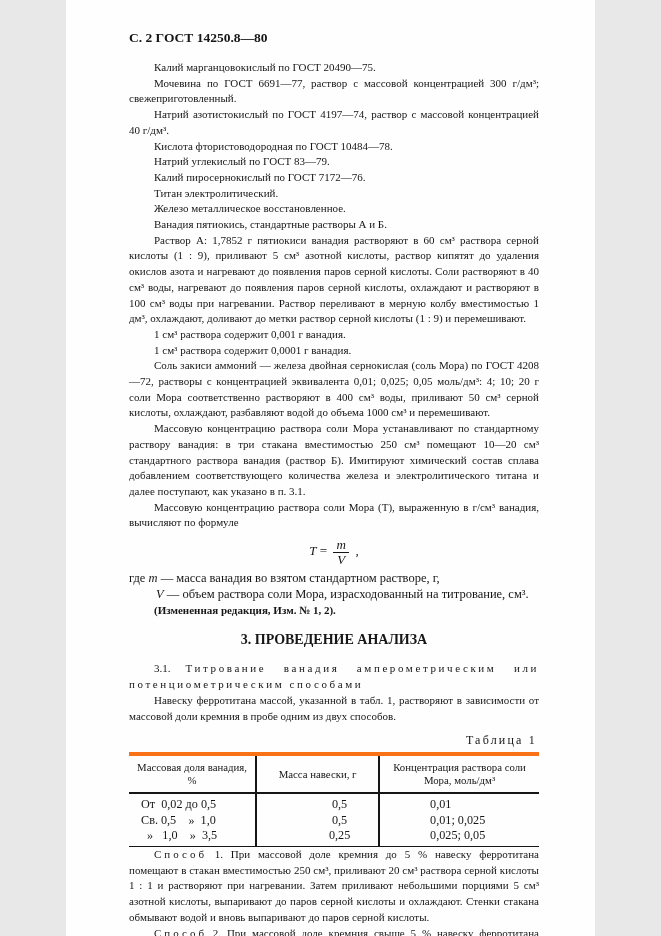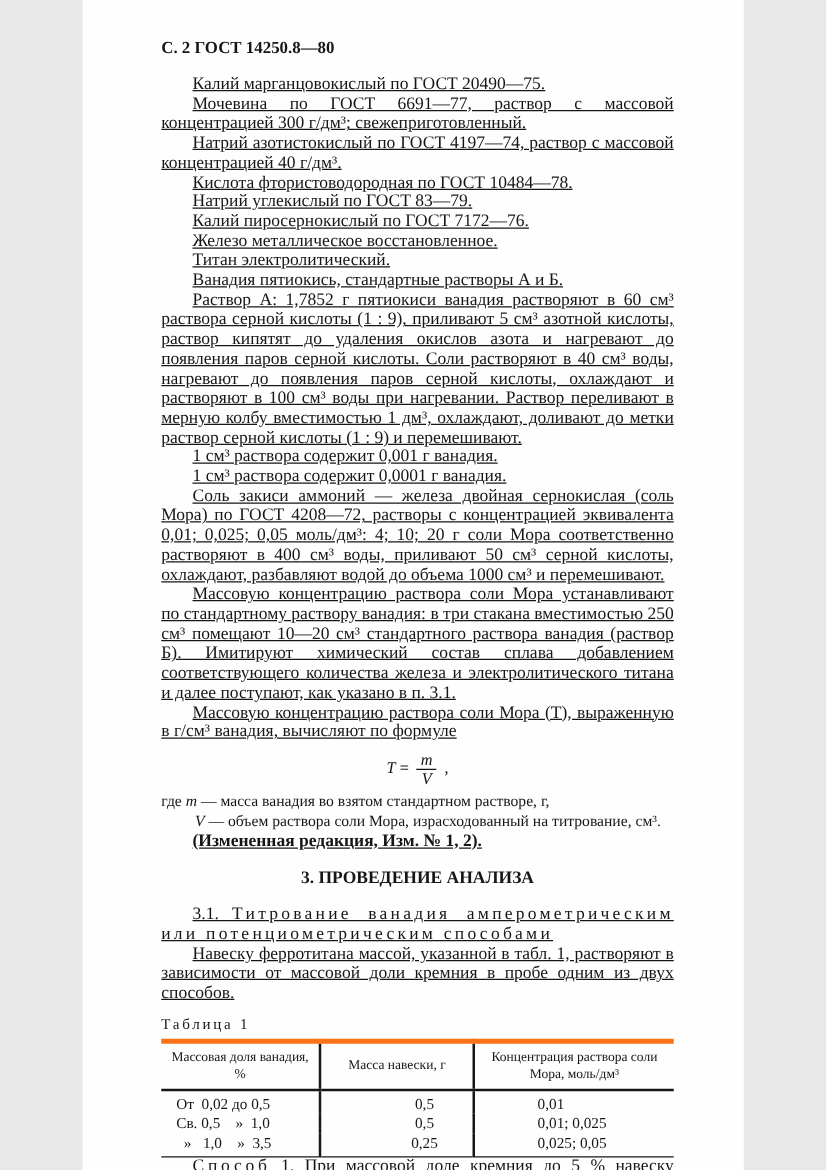--- a/index.html
+++ b/index.html
@@ -2,32 +2,32 @@
 <html lang="ru"><head>
 <meta charset="utf-8">
 <style>
   html,body{margin:0;padding:0;background:#e8e8e8;}
   .page{
     width:529px;height:936px;margin:0 auto;background:#fefefe;
     font-family:"Liberation Serif", serif;color:#161616;
     box-sizing:border-box;padding:30px 56px 10px 63px;overflow:hidden;
   }
   .doc-header{font-weight:bold;font-size:13.5px;margin:0 0 14px 0;}
-  p.body{margin:0;font-size:14px;line-height:15.7px;text-align:justify;text-indent:25px;text-decoration:underline;}
+  p.body{margin:0;font-size:11px;line-height:15.7px;text-align:justify;text-indent:25px;}
   .var{font-style:italic;}
   .formula-row{text-align:center;font-size:13px;margin:7px 0 5px 0;}
   .frac{display:inline-flex;flex-direction:column;align-items:center;vertical-align:middle;line-height:1.05;margin:0 3px;}
   .frac .den{border-top:1px solid #161616;padding:0 4px;}
   .legend{font-size:12.5px;line-height:15.7px;text-align:justify;}
   .legend .l2{padding-left:27px;}
   .amended{font-weight:bold;}
   .section-heading{text-align:center;font-weight:bold;font-size:14px;margin:14px 0 13px 0;}
   .clause-title{letter-spacing:2.6px;}
   .spaced{letter-spacing:3px;}
-  .table-label{font-size:12px;letter-spacing:2.2px;margin:9px 2px 4px 0;}
+  .table-label{text-align:right;font-size:12px;letter-spacing:2.2px;margin:9px 2px 4px 0;}
   table.gost{width:100%;border-collapse:collapse;border-top:4px solid #f97316;border-bottom:1.5px solid #161616;table-layout:fixed;}
   table.gost th{font-weight:normal;font-size:10.8px;line-height:13px;text-align:center;vertical-align:middle;
     padding:5px 8px;border-bottom:2.5px solid #161616;}
   table.gost td{font-size:12.2px;line-height:13.6px;padding:1px 4px;white-space:pre;overflow:hidden;}
   table.gost .c2,table.gost .c3{border-left:2px solid #161616;}
   table.gost td.c1{padding-left:12px;}
   table.gost td.c2{text-align:center;padding-left:48px;}
   table.gost td.c3{padding-left:50px;}
   table.gost tr.r-first td{padding-top:4px;}
   table.gost tr.r-last td{padding-bottom:3px;}
@@ -40,22 +40,22 @@
 <div class="page">
 
   <p class="doc-header">С. 2 ГОСТ 14250.8—80</p>
 
   <p class="body">Калий марганцовокислый по ГОСТ 20490—75.</p>
   <p class="body">Мочевина по ГОСТ 6691—77, раствор с массовой концентрацией 300 г/дм³; свежеприготовленный.</p>
   <p class="body">Натрий азотистокислый по ГОСТ 4197—74, раствор с массовой концентрацией 40 г/дм³.</p>
   <p class="body">Кислота фтористоводородная по ГОСТ 10484—78.</p>
   <p class="body">Натрий углекислый по ГОСТ 83—79.</p>
   <p class="body">Калий пиросернокислый по ГОСТ 7172—76.</p>
+  <p class="body">Титан электролитический.</p>
   <p class="body">Железо металлическое восстановленное.</p>
-  <p class="body">Титан электролитический.</p>
   <p class="body">Ванадия пятиокись, стандартные растворы А и Б.</p>
   <p class="body">Раствор А: 1,7852 г пятиокиси ванадия растворяют в 60 см³ раствора серной кислоты (1 : 9), приливают 5 см³ азотной кислоты, раствор кипятят до удаления окислов азота и нагревают до появления паров серной кислоты. Соли растворяют в 40 см³ воды, нагревают до появления паров серной кислоты, охлаждают и растворяют в 100 см³ воды при нагревании. Раствор переливают в мерную колбу вместимостью 1 дм³, охлаждают, доливают до метки раствор серной кислоты (1 : 9) и перемешивают.</p>
   <p class="body">1 см³ раствора содержит 0,001 г ванадия.</p>
   <p class="body">1 см³ раствора содержит 0,0001 г ванадия.</p>
   <p class="body">Соль закиси аммоний — железа двойная сернокислая (соль Мора) по ГОСТ 4208—72, растворы с концентрацией эквивалента 0,01; 0,025; 0,05 моль/дм³: 4; 10; 20 г соли Мора соответственно растворяют в 400 см³ воды, приливают 50 см³ серной кислоты, охлаждают, разбавляют водой до объема 1000 см³ и перемешивают.</p>
   <p class="body">Массовую концентрацию раствора соли Мора устанавливают по стандартному раствору ванадия: в три стакана вместимостью 250 см³ помещают 10—20 см³ стандартного раствора ванадия (раствор Б). Имитируют химический состав сплава добавлением соответствующего количества железа и электролитического титана и далее поступают, как указано в п. 3.1.</p>
   <p class="body">Массовую концентрацию раствора соли Мора (Т), выраженную в г/см³ ванадия, вычисляют по формуле</p>
 
   <div class="formula-row">
     <span class="var">T</span><span> = </span><span class="frac">

